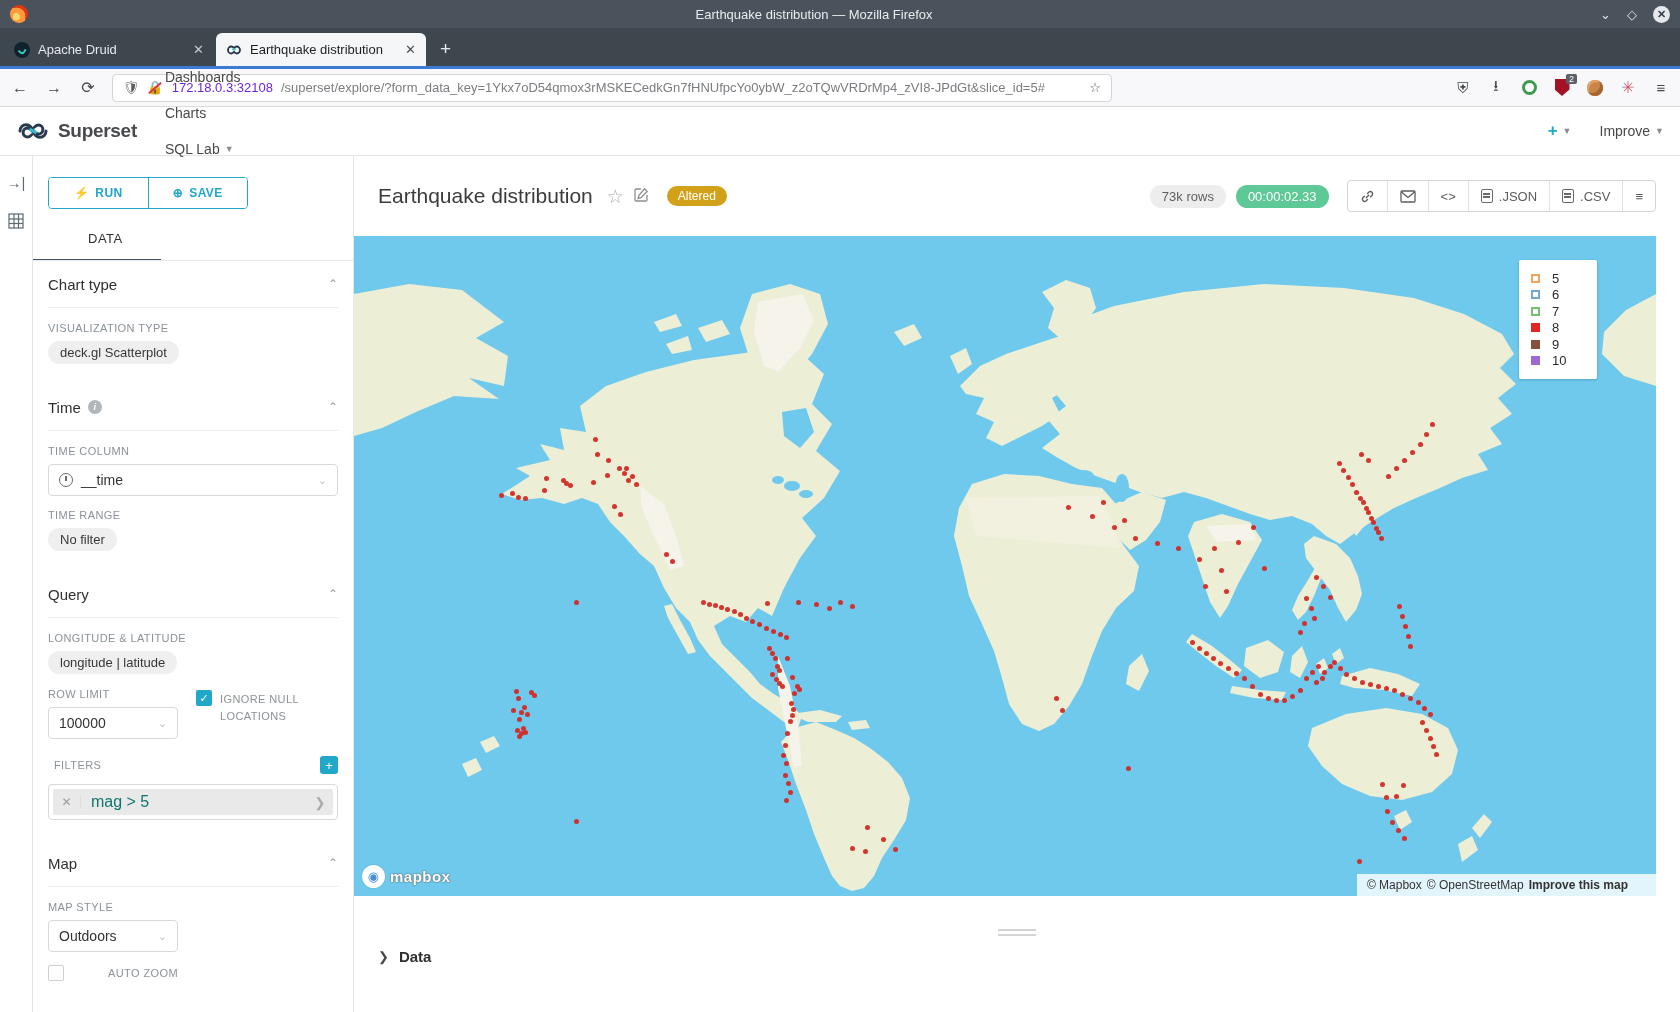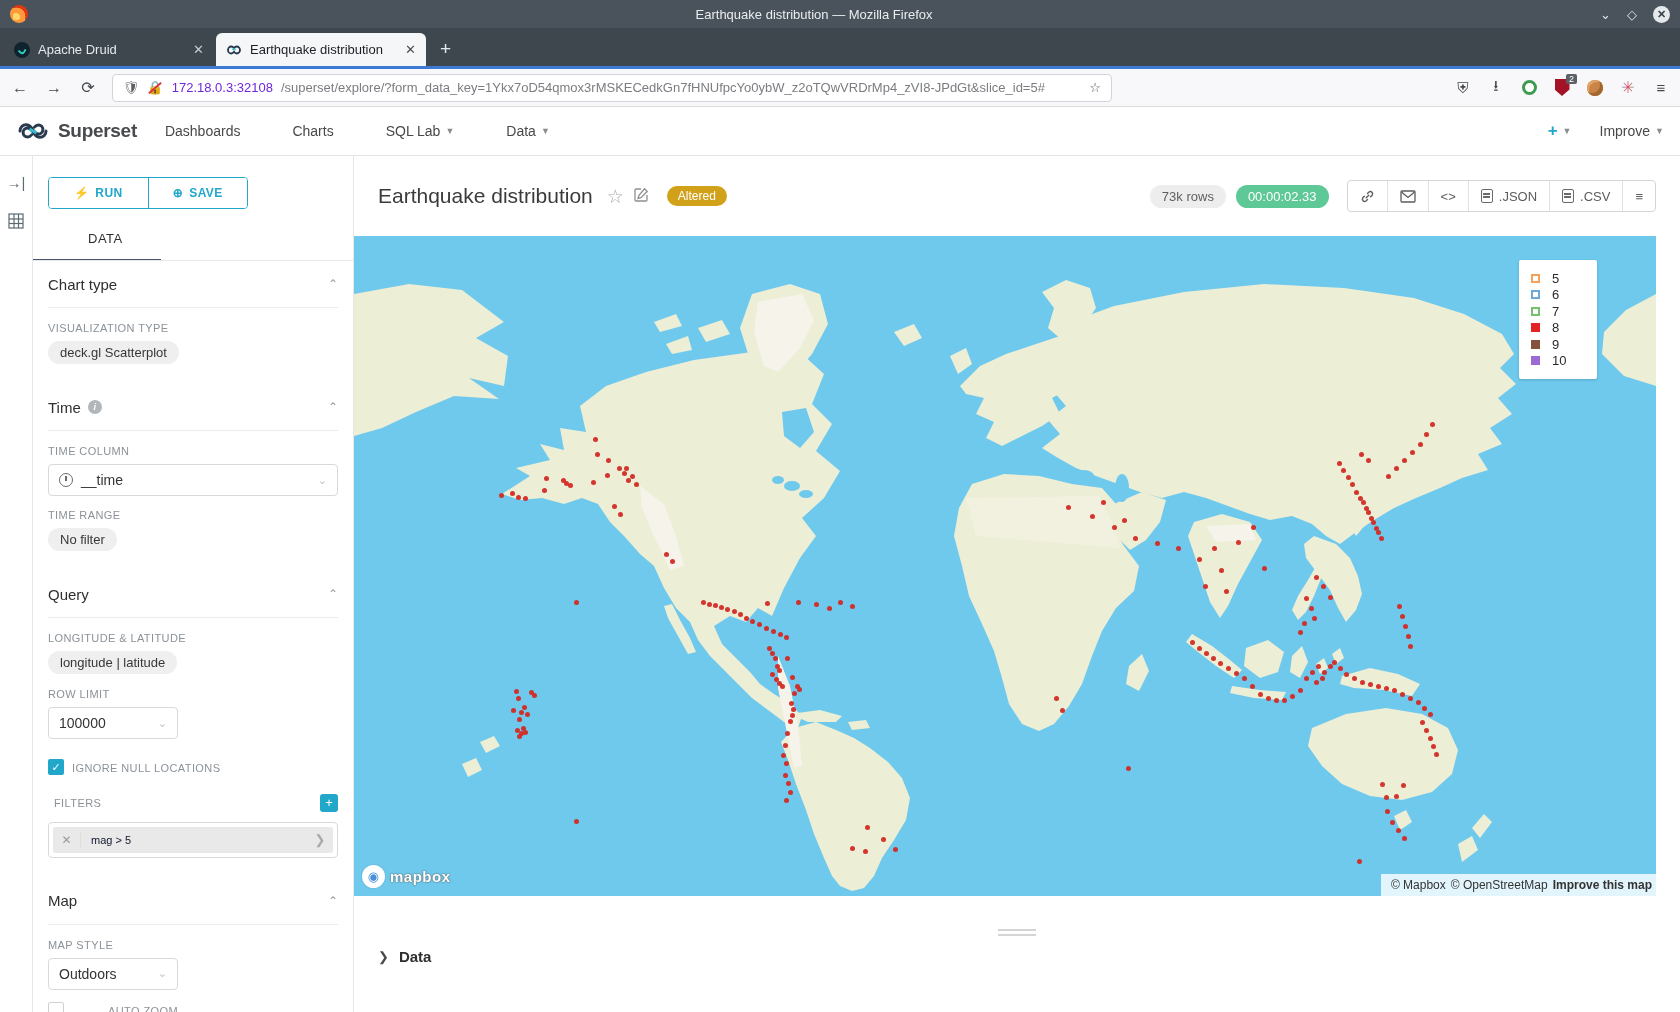--- a/index.html
+++ b/index.html
@@ -44,21 +44,21 @@
   .red-shield { width:15px; height:17px; background:#a41225; clip-path:polygon(0 0,100% 0,100% 62%,50% 100%,0 62%); }
   .badge-2 { position:absolute; top:-5px; right:-6px; background:#5b6167; color:#fff; font-size:9px; padding:0 3px; border-radius:2px; }
   .cookie { width:16px; height:16px; border-radius:50%; background:#c98548;
      box-shadow:inset -3px -3px 0 #a4652e, inset 2px 2px 0 #e0a268; }
   .pinwheel { font-size:16px; background:linear-gradient(90deg,#3a8ee6,#e6455a,#41b05c); -webkit-background-clip:text; background-clip:text; color:transparent; }
 
   
   .ss-navbar { height:49px; background:#fff; border-bottom:1px solid #e4e4e4; display:flex; align-items:center; padding:0 16px; }
   .ss-brand { display:flex; align-items:center; gap:8px; margin-right:28px; }
   .brand-name { font-size:19px; font-weight:bold; color:#47494d; letter-spacing:-0.3px; }
-  .ss-nav { display:flex; gap:52px; font-size:14px; color:#484848; }
+  .ss-nav { display:flex; gap:20px; font-size:14px; color:#484848;flex-direction:column; }
   .nav-item { display:flex; align-items:center; gap:5px; }
   .caret { font-size:9px; color:#8a8d90; }
   .ss-right { margin-left:auto; display:flex; align-items:center; gap:28px; font-size:14px; color:#484848; }
   .plus-teal { color:#20a7c9; font-weight:bold; font-size:17px; }
 
   
   .workspace { display:flex; height:856px; }
   .icon-rail { width:33px; border-right:1px solid #e6e6e6; padding-top:18px; display:flex; flex-direction:column; align-items:center; gap:22px; }
   .rail-ic { color:#5d6a73; font-size:15px; }
 
@@ -92,21 +92,21 @@
   .cbx { width:16px; height:16px; border-radius:2px; flex:0 0 16px; }
   .cbx.checked { background:#20a7c9; color:#fff; font-size:11px; display:flex; align-items:center; justify-content:center; }
   .cbx.empty { background:#fff; border:1px solid #cfcfcf; }
   .cbx-label { font-size:11px; color:#8b9298; letter-spacing:.4px; line-height:1.5; padding-top:1px; }
   .filters-row { display:flex; align-items:center; justify-content:space-between; margin-bottom:7px; }
   .add-btn { width:18px; height:18px; background:#20a7c9; border-radius:3px; color:#fff; font-size:13px;
      display:flex; align-items:center; justify-content:center; }
   .filter-box { border:1px solid #d9d9d9; border-radius:4px; padding:4px; }
   .filter-chip { background:#e9e9e9; border-radius:2px; height:26px; display:flex; align-items:center; }
   .chip-x { width:28px; text-align:center; color:#9a9a9a; font-size:12px; border-right:1px solid #dddddd; }
-  .chip-label { flex:1; padding:0 10px; font-size:11px; color:#0f172a; }
+  .chip-label { flex:1; padding:0 10px; font-size:16px; color:#0f766e; }
   .chip-caret { width:26px; text-align:center; color:#a9a9a9; font-size:13px; }
 
   
   .main { flex:1; display:flex; flex-direction:column; }
   .chart-header { height:80px; display:flex; align-items:center; padding:0 24px 0 24px; }
   .chart-title { font-size:21px; color:#3b3b3b; font-weight:500; }
   .title-icons { display:flex; align-items:center; gap:10px; margin-left:14px; }
   .star-ic { color:#a9a9a9; font-size:19px; }
   .edit-ic { color:#8f8f8f; font-size:14px; }
   .altered-badge { background:#d1a219; color:#fff; font-size:12px; border-radius:11px; padding:3px 11px; margin-left:8px; }
@@ -127,21 +127,21 @@
      box-shadow:0 1px 3px rgba(0,0,0,.18); padding:10px 0 10px 12px; }
   .legend-row { display:flex; align-items:center; gap:12px; height:16.5px; }
   .swatch { width:9px; height:9px; }
   .legend-label { font-size:13px; color:#2b2b2b; }
   .mapbox-logo { position:absolute; left:8px; bottom:8px; display:flex; align-items:center; gap:5px; }
   .mb-circle { width:23px; height:23px; border-radius:50%; background:#fff; display:flex; align-items:center; justify-content:center;
      color:#4a90d9; font-size:13px; box-shadow:0 0 2px rgba(0,0,0,.15); }
   .mb-text { color:#fff; font-size:15px; font-weight:bold; letter-spacing:.5px;
      text-shadow:0 0 2px rgba(90,90,90,.9), 0 0 1px rgba(90,90,90,.9); }
   .attribution { position:absolute; right:0; bottom:0; height:22px; background:rgba(255,255,255,.8);
-     display:flex; align-items:center; gap:5px; padding:0 4px 0 10px; font-size:12px; color:#333; }
+     display:flex; align-items:center; gap:5px; padding:0 28px 0 10px; font-size:12px; color:#333; }
   .attribution b { font-weight:bold; }
 
   .bottom-bar { flex:1; position:relative; background:#fff; }
   .drag-handle { position:absolute; left:50%; top:30px; transform:translateX(-50%); width:38px; }
   .drag-handle i { display:block; height:2px; background:#d4d4d4; margin:3px 0; }
   .data-collapse { position:absolute; left:24px; top:52px; display:flex; align-items:center; gap:10px; }
   .dc-chev { color:#4a4a4a; font-size:13px; }
   .dc-label { font-size:15px; font-weight:bold; color:#2f2f2f; }
 </style>
 </head>
@@ -303,21 +303,21 @@
       <span class="pill">No filter</span>
     </div>
 
     <div class="section-header">
       <span class="section-title">Query</span>
       <span class="chev">⌃</span>
     </div>
     <div class="section-body">
       <div class="ctl-label">LONGITUDE &amp; LATITUDE</div>
       <span class="pill">longitude | latitude</span>
-      <div class="two-col" style="margin-top:14px;flex-direction:column;">
+      <div class="two-col" style="margin-top:14px;">
         <div class="col" style="max-width:130px;">
           <div class="ctl-label">ROW LIMIT</div>
           <div class="select">
             <span>100000</span>
             <span class="sel-caret">⌄</span>
           </div>
         </div>
         <div class="col checkbox-row" style="padding-top:2px;">
           <span class="cbx checked">✓</span>
           <span class="cbx-label">IGNORE NULL LOCATIONS</span>

